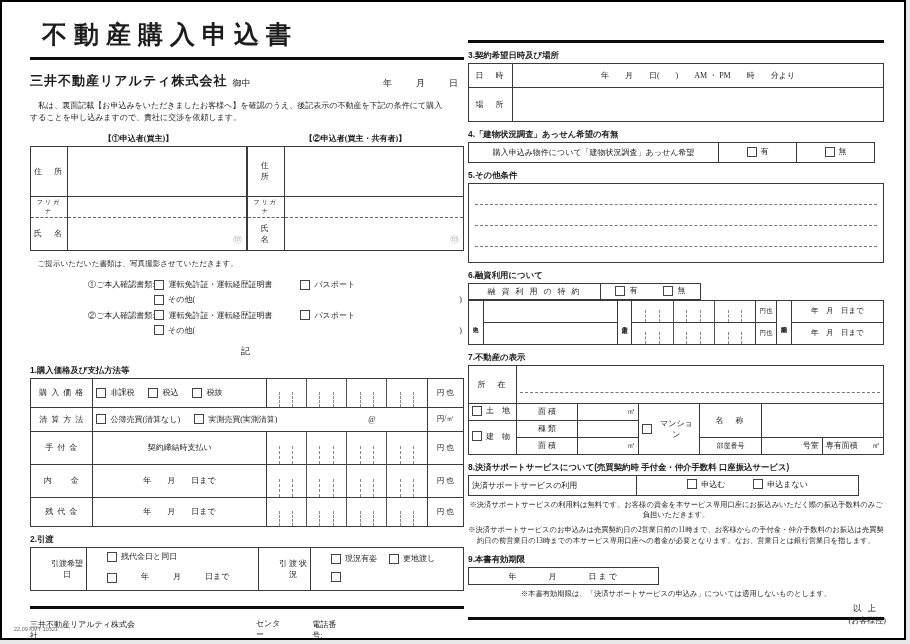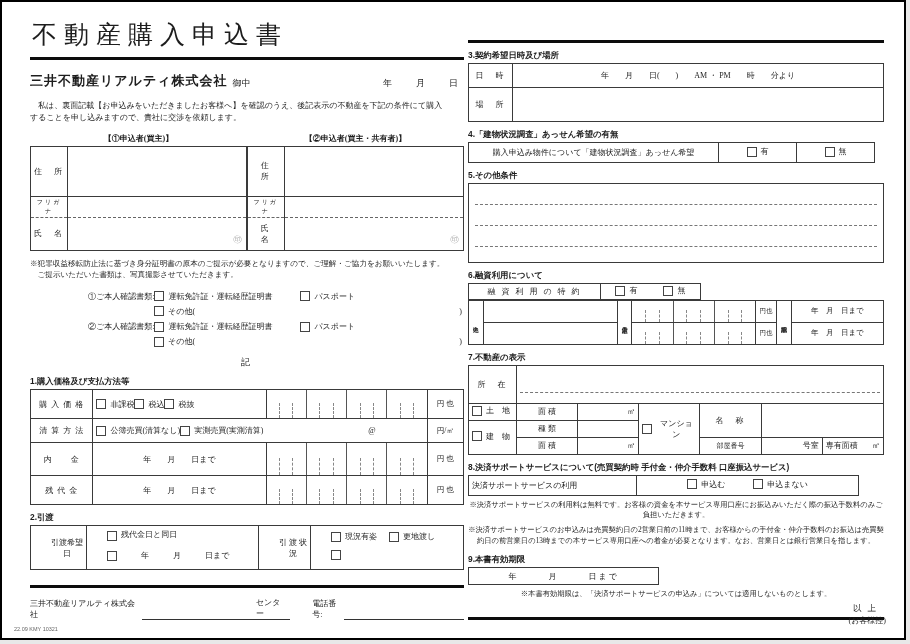--- a/index.html
+++ b/index.html
@@ -2,21 +2,21 @@
 <html><head>
 <meta charset="utf-8">
 <style>
   html,body{margin:0;padding:0;background:#e8e8e8;}
   .sheet{position:relative;width:906px;height:640px;margin:0;background:#fff;
          border:2px solid #000;box-sizing:border-box;overflow:hidden;
          font-family:"Liberation Serif","DejaVu Serif",serif;color:#1d1d1d;}
   .cols{display:flex;padding:8px 14px 0 28px;box-sizing:border-box;}
   .lcol{width:434px;flex:none;}
   .rcol{width:416px;flex:none;margin-left:4px;}
-  .title{font-size:25px;font-weight:normal;letter-spacing:7px;padding:8px 0 4px 2px;}
+  .title{font-size:25px;font-weight:bold;letter-spacing:7px;padding:8px 0 4px 2px;margin-left:10px;}
   .thick{border-top:3px solid #0c0c0c;height:0;margin:2px 0 0 0;}
   .companyrow{display:flex;align-items:flex-end;margin-top:12px;}
   .company{font-size:13px;font-weight:bold;letter-spacing:1px;}
   .gochu{font-size:9px;margin-left:5px;}
   .daterow{margin-left:auto;font-size:9px;letter-spacing:2px;padding-right:4px;}
   .intro{font-size:8px;line-height:1.55;margin-top:10px;}
   .apheads{display:flex;font-size:8px;font-weight:bold;margin-top:8px;}
   .apheads div{width:50%;text-align:center;}
   table{border-collapse:collapse;}
   td{border:1px solid #3a3a3a;font-size:8px;padding:1px 3px;vertical-align:middle;box-sizing:border-box;}
@@ -38,21 +38,21 @@
   .kycrow .paren{margin-left:auto;padding-right:2px;}
   .cb{display:inline-block;width:8px;height:8px;border:1px solid #444;background:#fff;
       vertical-align:-1px;margin-right:4px;flex:none;}
   .ki{text-align:center;font-size:9px;letter-spacing:3px;margin:7px 0 4px 0;}
   .shead{font-family:"Liberation Sans","DejaVu Sans",sans-serif;font-size:8.4px;font-weight:bold;margin:7px 0 2px 0;}
   .t1{width:100%;table-layout:fixed;}
   .t1 td.lab{width:62px;text-align:center;letter-spacing:1px;}
   .t1 td.opts{width:172px;}
   .t1 td.amt-td{width:160px;padding:0;}
   .t1 td.unit{width:36px;text-align:center;font-size:7.6px;}
-  .optflex{display:flex;align-items:center;}
+  .optflex{display:flex;align-items:center;gap:14px;}
   .amt{display:flex;height:100%;justify-content:space-evenly;align-items:flex-end;}
   .amt i{width:0;border-left:1px dashed #888;height:55%;}
   .amt i.g{border-left:1px solid #555;height:100%;}
   .h30 td{height:29px;} .h26 td{height:24px;} .h34 td{height:33px;}
   .t2{width:100%;table-layout:fixed;}
   .t2 td{height:38px;padding-left:20px;}
   .t2 .lab{width:56px;text-align:center;}
   .t2 .dval{width:172px;} .t2 .slab{width:52px;text-align:center;} 
   .twolines{line-height:2.1;}
   .footer{margin-top:9px;font-size:8px;}
@@ -135,21 +135,20 @@
           </td>
           <td class="lab vdiv">氏　名</td>
           <td class="val sealpos">
             <span class="seal">㊞</span>
           </td>
         </tr>
       </tbody>
         </table>
 
       <div class="note">
-        <div>※犯罪収益移転防止法に基づき身分証明書の原本のご提示が必要となりますので、ご理解・ご協力をお願いいたします。</div>
         <div>　ご提示いただいた書類は、写真撮影させていただきます。</div>
       </div>
 
       <div class="kyc">
         <div class="kycrow">
           <span>①ご本人確認書類:</span>
           <span class="chkopt">
               <span class="cb"></span>
               <span>運転免許証・運転経歴証明書</span>
             </span>
@@ -236,20 +235,40 @@
               <span class="chkopt">
                     <span class="cb"></span>
                     <span>実測売買(実測清算)</span>
                   </span>
               <span style="margin-left:auto;margin-right:48px;">@</span>
             </div>
           </td>
           <td class="unit">円/㎡</td>
         </tr>
         <tr class="h34">
+          <td class="lab">手 付 金</td>
+          <td class="opts" style="text-align:center;">契約締結時支払い</td>
+          <td class="amt-td">
+                <div class="amt">
+                  <i></i>
+                  <i></i>
+                  <i class="g"></i>
+                  <i></i>
+                  <i></i>
+                  <i class="g"></i>
+                  <i></i>
+                  <i></i>
+                  <i class="g"></i>
+                  <i></i>
+                  <i></i>
+                </div>
+              </td>
+          <td class="unit">円 也</td>
+        </tr>
+        <tr class="h34">
           <td class="lab">内　　金</td>
           <td class="opts" style="text-align:center;">年　　月　　日まで</td>
           <td class="amt-td">
                 <div class="amt">
                   <i></i>
                   <i></i>
                   <i class="g"></i>
                   <i></i>
                   <i></i>
                   <i class="g"></i>

